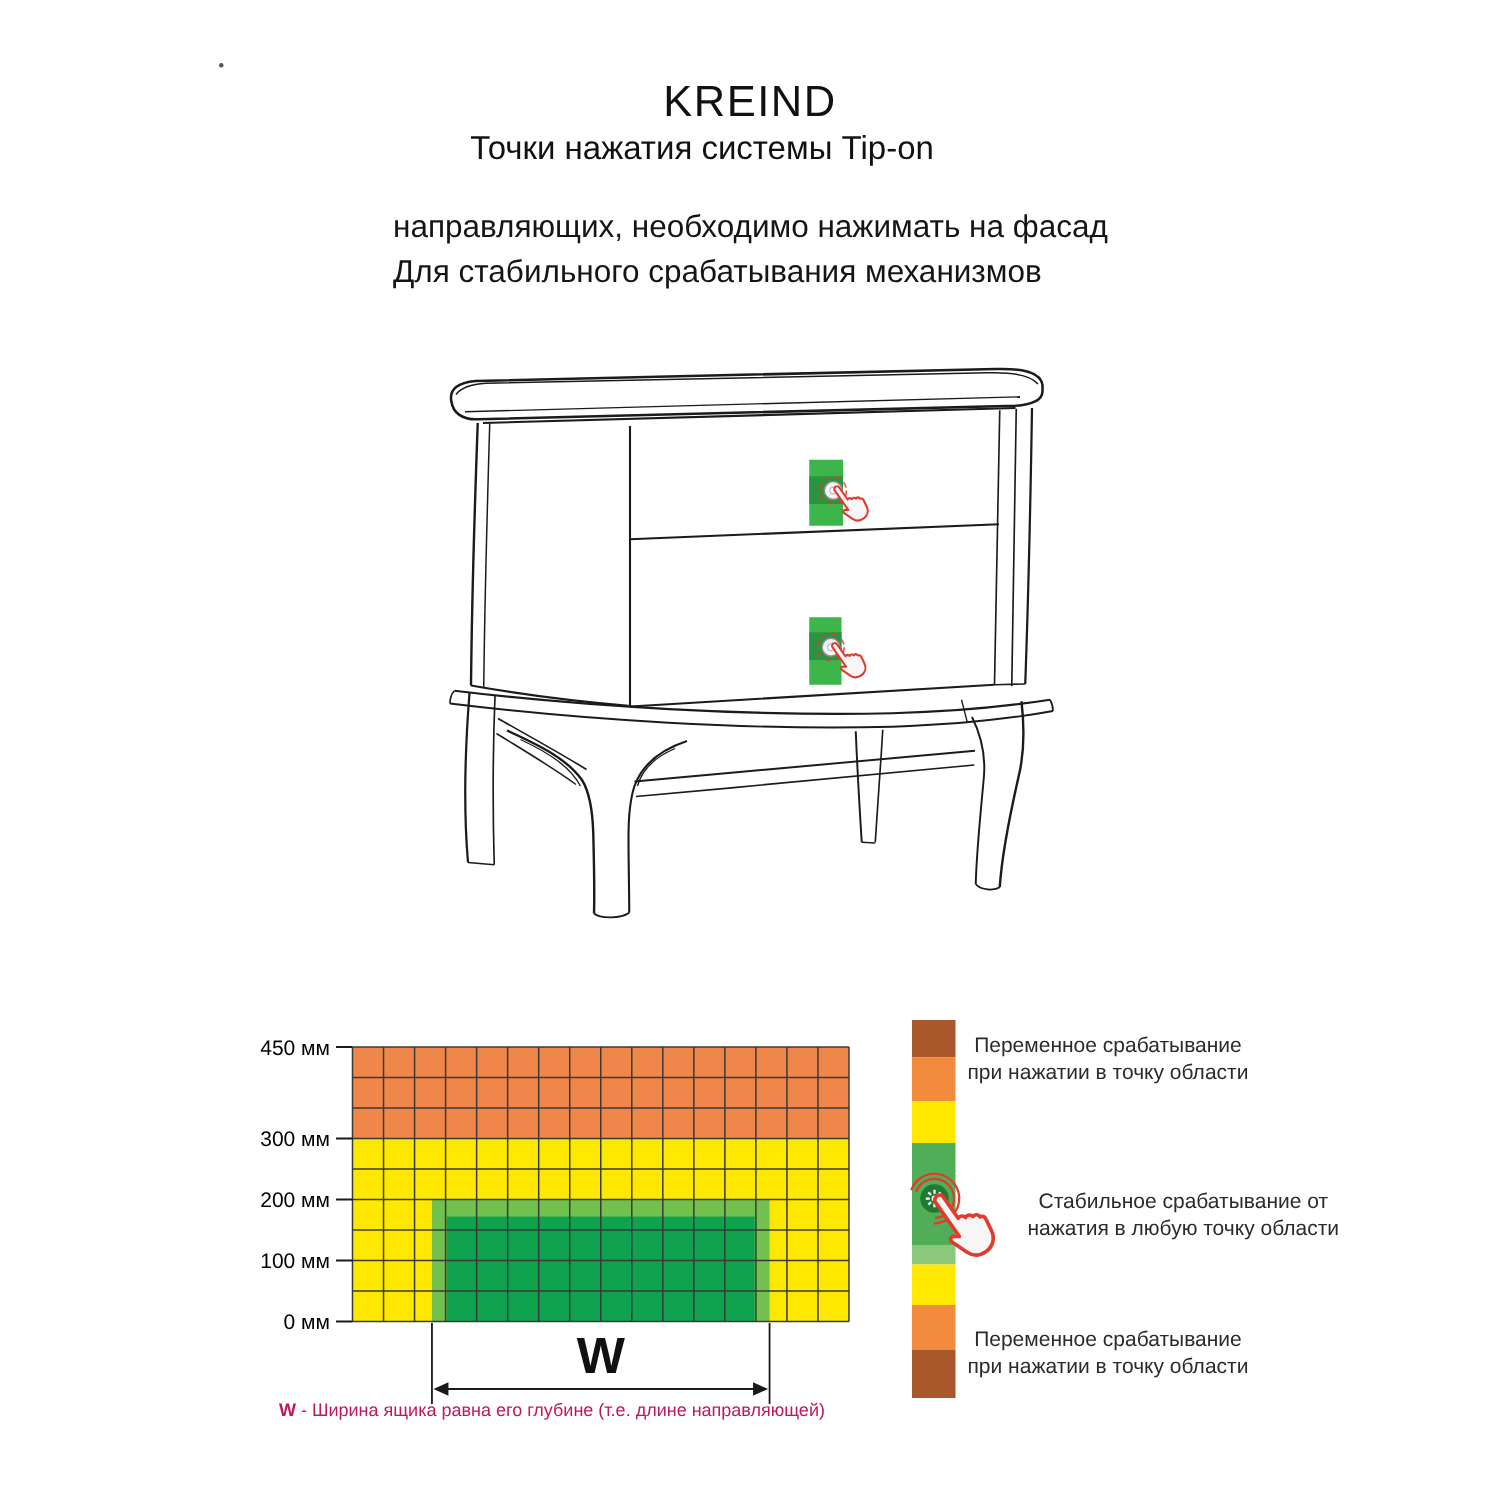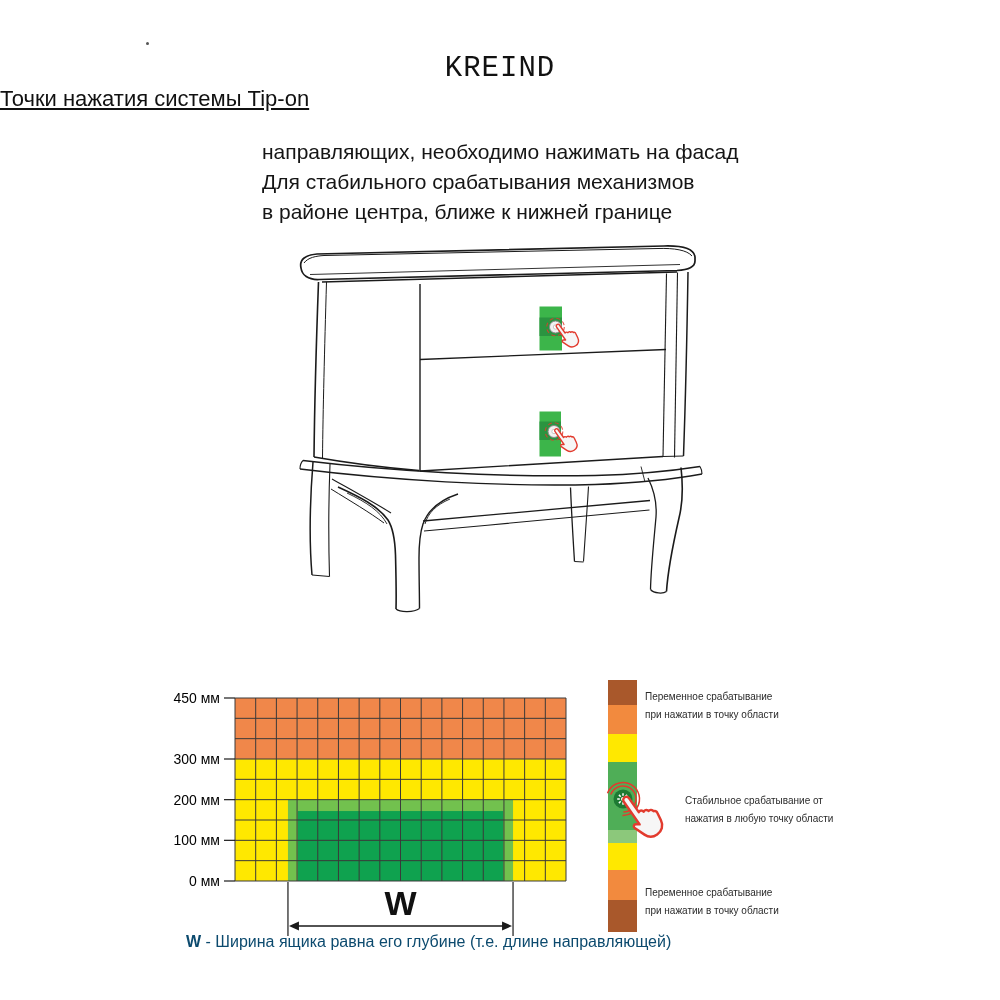--- a/index.html
+++ b/index.html
@@ -2,52 +2,51 @@
 <html style="--zone_orange: #F0874A; --zone_yellow: #FFE800; --zone_green_light: #72C14E; --zone_green_dark: #0FA24F; --legend_brown: #A9582B; --legend_orange: #F28A3E; --legend_yellow: #FFE800; --legend_green: #4FAE57; --legend_green_light: #8CC87B; --badge_green: #3CB54A; --badge_green_dark: #2B9440; --icon_green_dark: #1E7A33; --hand_red: #E23B2E; --line_color: #1b1b1b; --grid_color: #3a3a3a;"><head>
 <meta charset="utf-8">
 <style>
   html,body{margin:0;padding:0;background:#fff;}
   .page{
     position:relative;width:1000px;height:1000px;background:#fff;overflow:hidden;
     font-family:"Liberation Sans","DejaVu Sans",sans-serif;color:#1c1c1c;
   }
   .stray-dot{position:absolute;left:146px;top:42px;width:3px;height:3px;background:#555;border-radius:50%;}
   .brand{position:absolute;left:0;top:52px;width:1000px;text-align:center;
-         font-size:29px;letter-spacing:1px;color:#111;font-family:Liberation Mono, monospace;}
-  .subtitle{position:absolute;left:0;top:86px;width:936px;
-         font-size:22px;color:#111;text-decoration:underline;}
+         font-size:29px;letter-spacing:1px;color:#111;}
+  .subtitle{position:absolute;left:0;top:86px;width:936px;text-align:center;
+         font-size:22px;color:#111;}
   .intro{position:absolute;left:262px;top:137px;font-size:21px;line-height:30px;color:#151515;}
   .furniture-svg{position:absolute;left:0;top:0;width:1000px;height:1000px;}
   .chart-wrap{position:absolute;left:140px;top:678px;width:460px;height:300px;margin-left:33px;}
   .chart-wrap svg{width:460px;height:300px;display:block;}
-  .footnote{position:absolute;left:186px;top:933px;font-size:16px;color:#0c4a6e;white-space:nowrap;}
+  .footnote{position:absolute;left:186px;top:933px;font-size:12px;color:#be185d;white-space:nowrap;}
   .footnote b{font-weight:700;}
   .legend-bar{position:absolute;left:608px;top:680px;width:29px;}
   .legend-bar div{width:29px;}
   .legend-icon{position:absolute;left:595px;top:770px;width:90px;height:90px;}
-  .legend-entry{position:absolute;font-size:10px;line-height:17.5px;color:#2b2b2b;}
+  .legend-entry{position:absolute;font-size:14px;line-height:17.5px;color:#2b2b2b;text-align:center;}
   .legend-entry.e1{left:645px;top:688px;}
   .legend-entry.e2{left:661px;top:792px;margin-left:24px;}
   .legend-entry.e3{left:645px;top:884px;}
   text{font-family:"Liberation Sans","DejaVu Sans",sans-serif;}
 </style>
 </head>
 <body>
 
 <div class="page">
 
   <div class="stray-dot"></div>
 
   <div class="brand">KREIND</div>
   <div class="subtitle">Точки нажатия системы Tip-on</div>
 
   <div class="intro">
     <div>направляющих, необходимо нажимать на фасад</div>
     <div>Для стабильного срабатывания механизмов</div>
-    <div>в районе центра, ближе к нижней границе</div>
   </div>
 
   <svg class="furniture-svg" viewBox="0 0 1000 1000">
     <defs>
       <g id="press-hand">
         <path d="M-1.7,0.6 C-1.7,-0.7 0,-1.5 1,-0.9 C1.6,-0.6 1.9,0 1.9,0.7 L1.9,10.5
                  C2.7,10.2 3.7,10.5 4.1,11.2 L4.4,11.9
                  C5.2,11.5 6.3,11.8 6.7,12.6 L6.9,13.2
                  C7.8,13 8.8,13.5 9,14.4 L9.1,14.9
                  C10,15.1 10.6,15.8 10.4,16.7 L9.6,21.6

